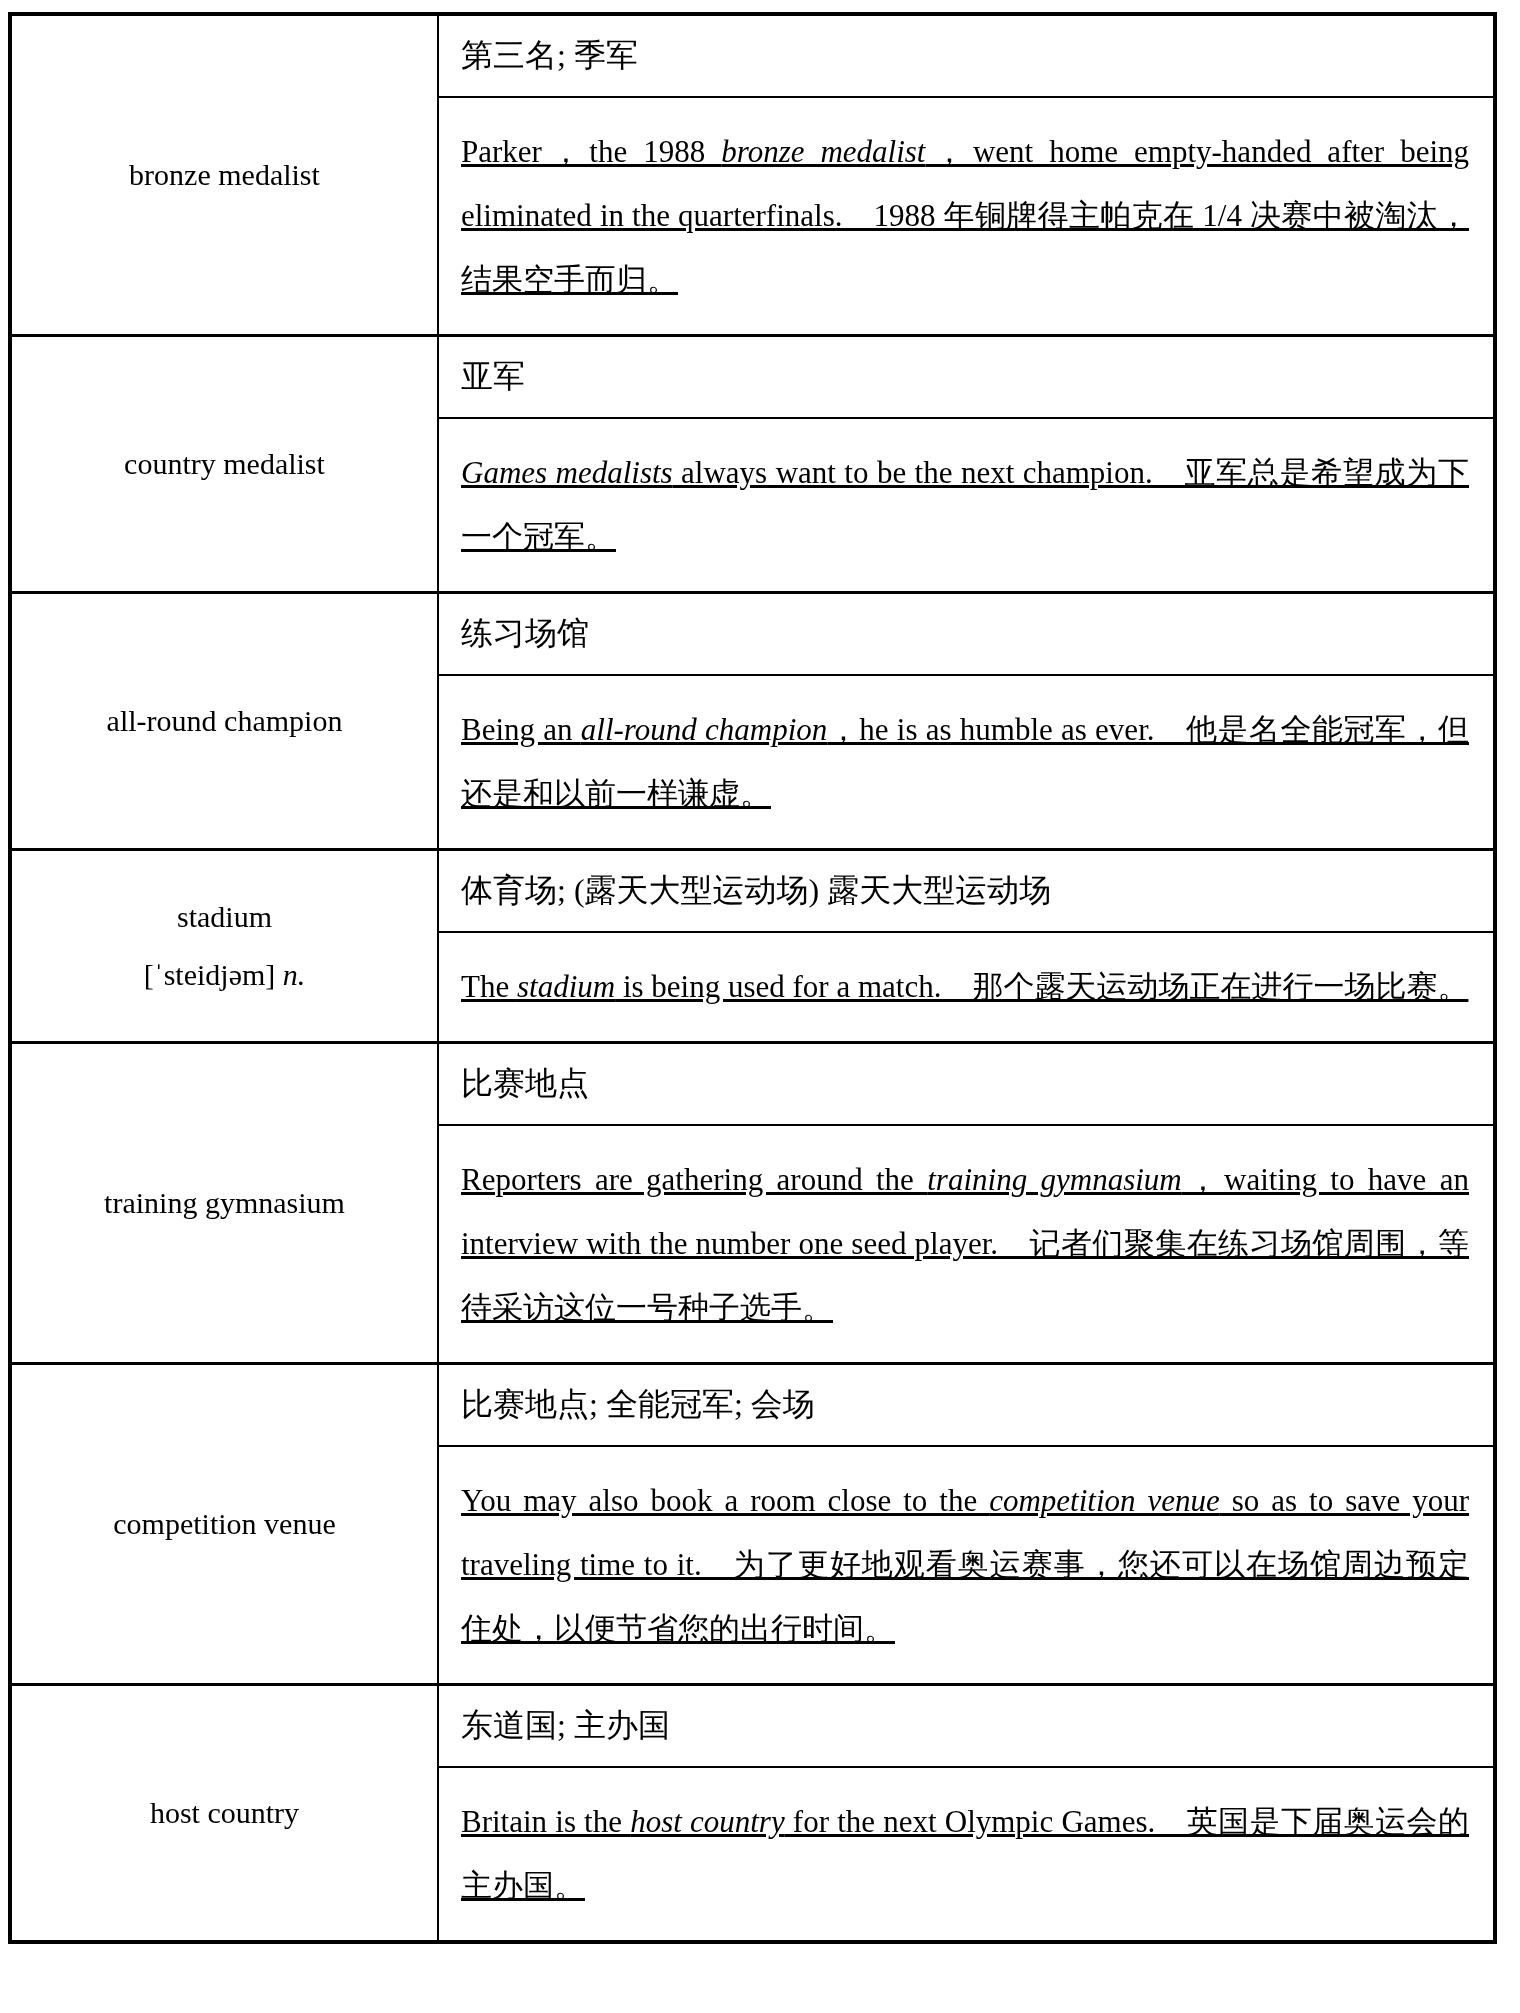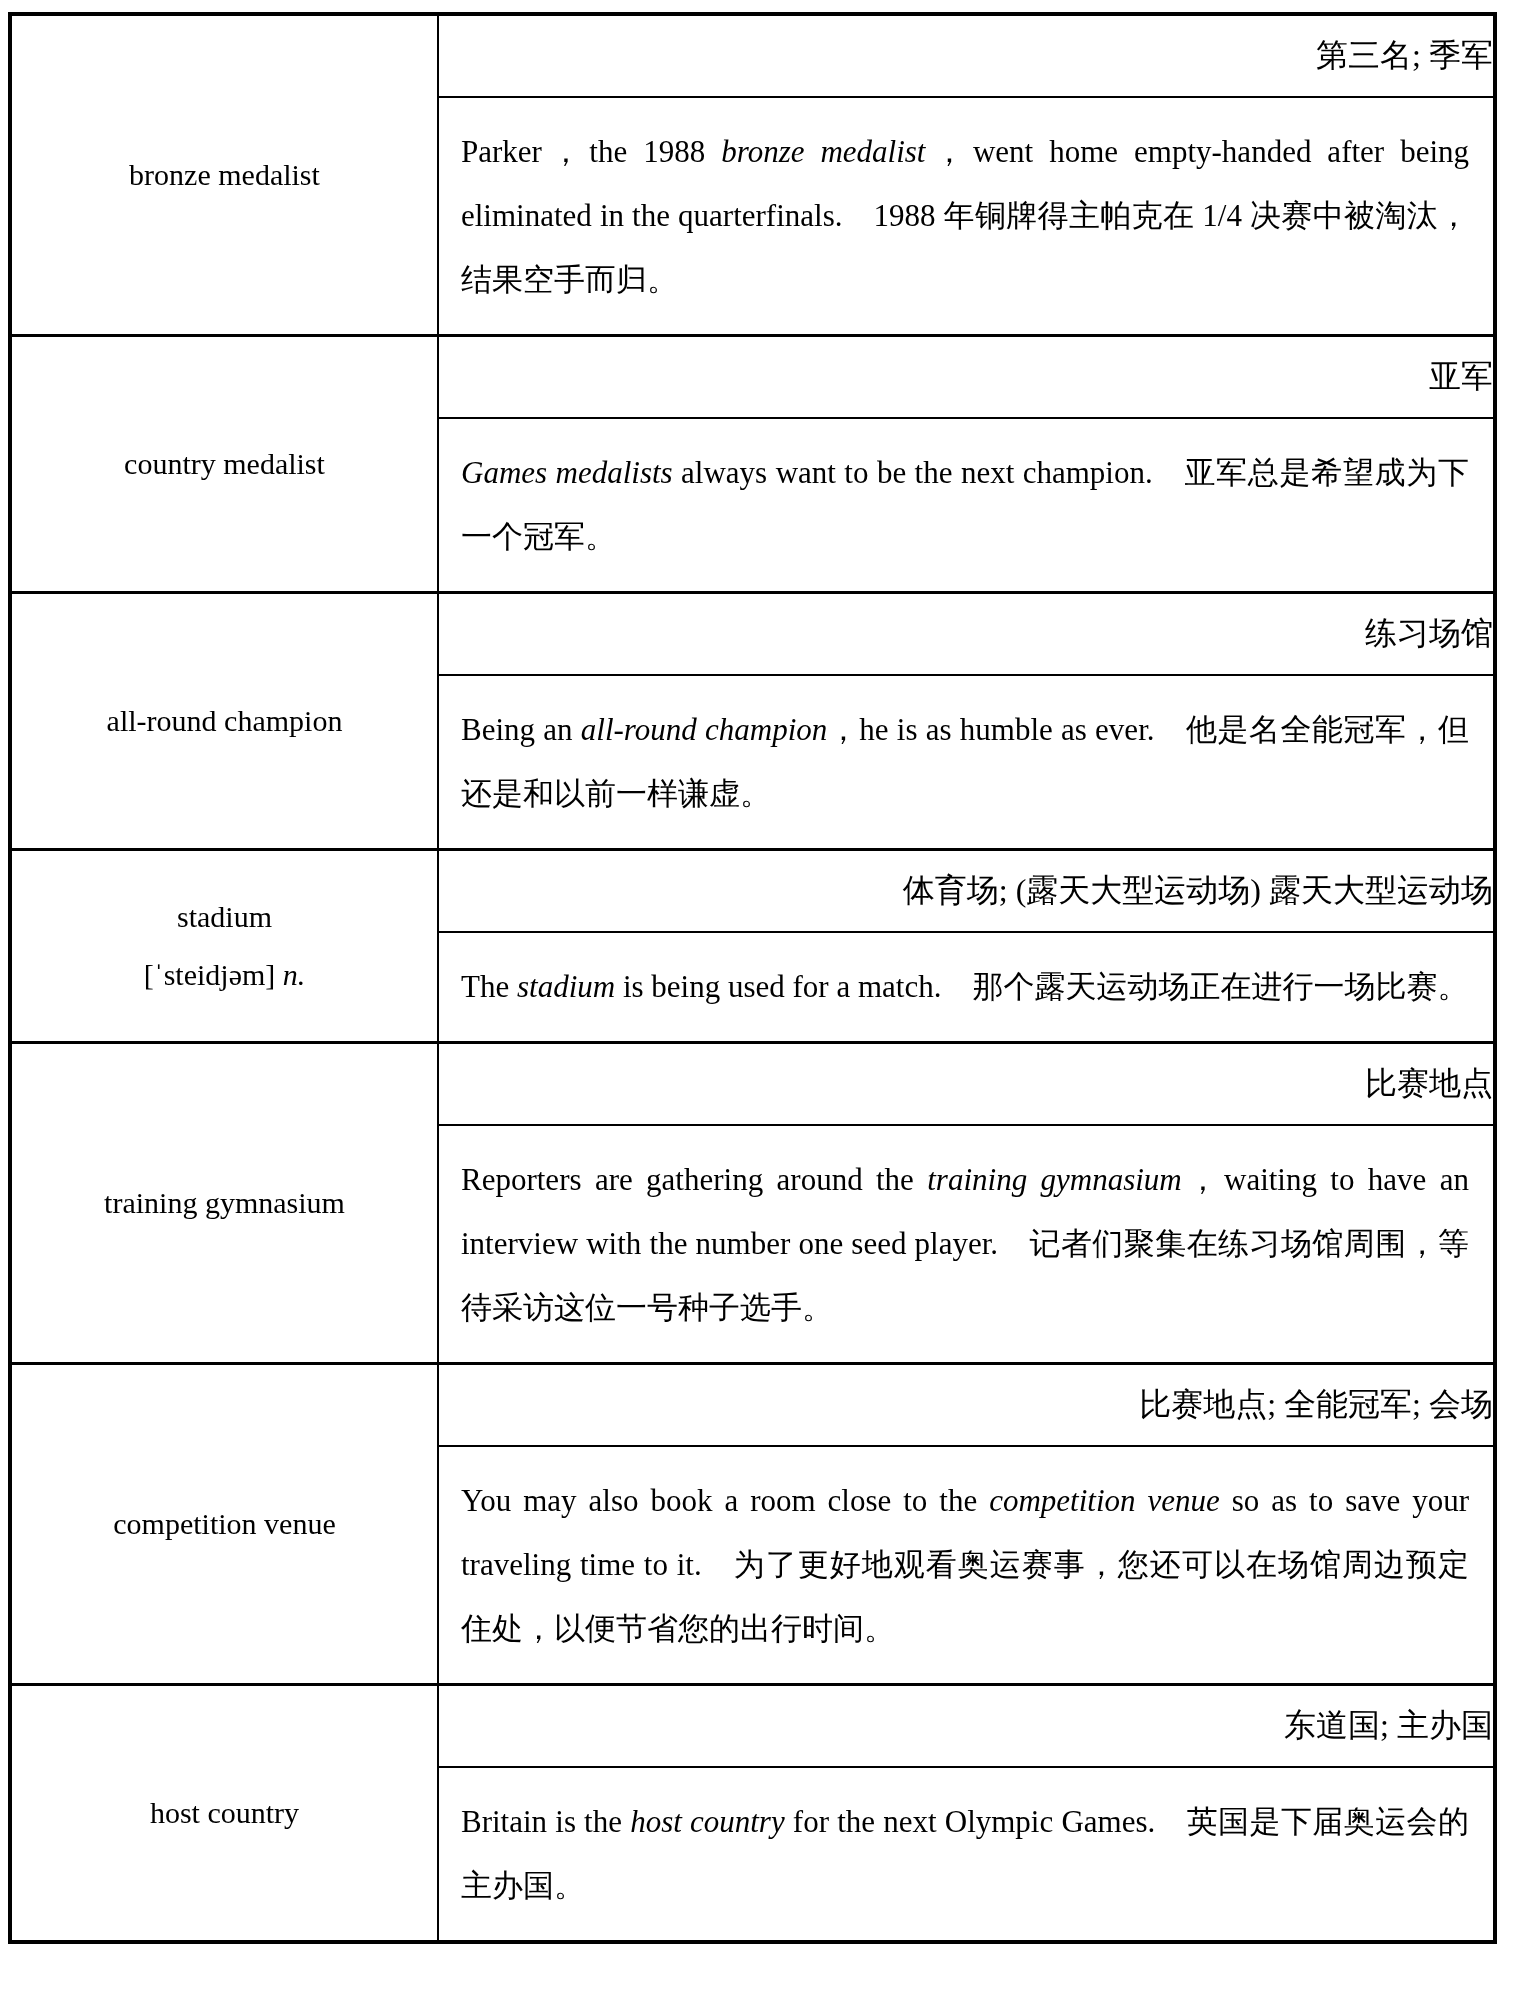--- a/index.html
+++ b/index.html
@@ -28,27 +28,28 @@
     border-right: 2px solid #000;
     text-align: center;
     font-size: 30px;
   }
   .term-line { line-height: 58px; }
   td.def {
     border-bottom: 2px solid #000;
     height: 80px;
     padding-left: 22px;
     font-size: 32px;
-    text-align: right;
+    text-align: left;
   }
   td.ex {
     font-size: 31px;
     line-height: 64px;
     text-align: justify;
     padding: 22px 24px 22px 22px;
+    text-decoration: underline;
   }
   td.ex i, .term-line i { font-style: italic; }
 </style>
 </head>
 <body>
 
 <table class="vocab">
   <colgroup>
       <col class="c-term">
       <col class="c-content">

